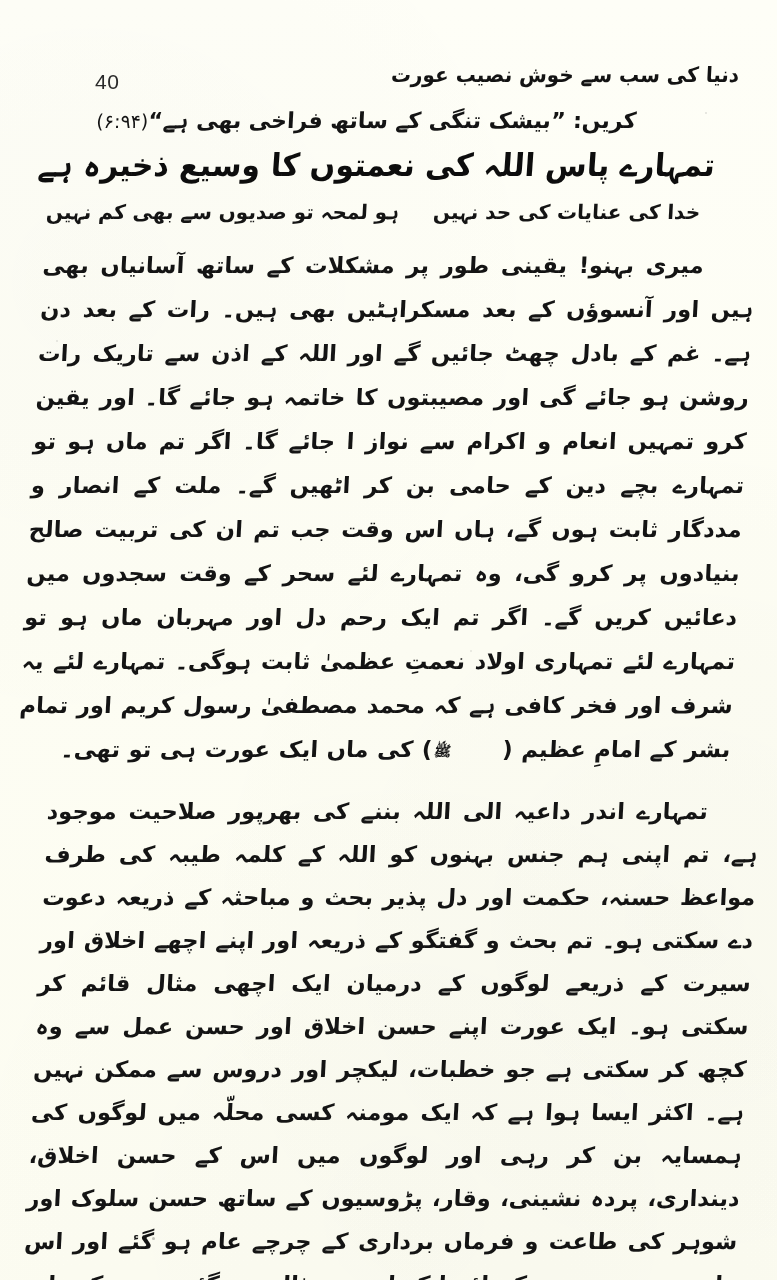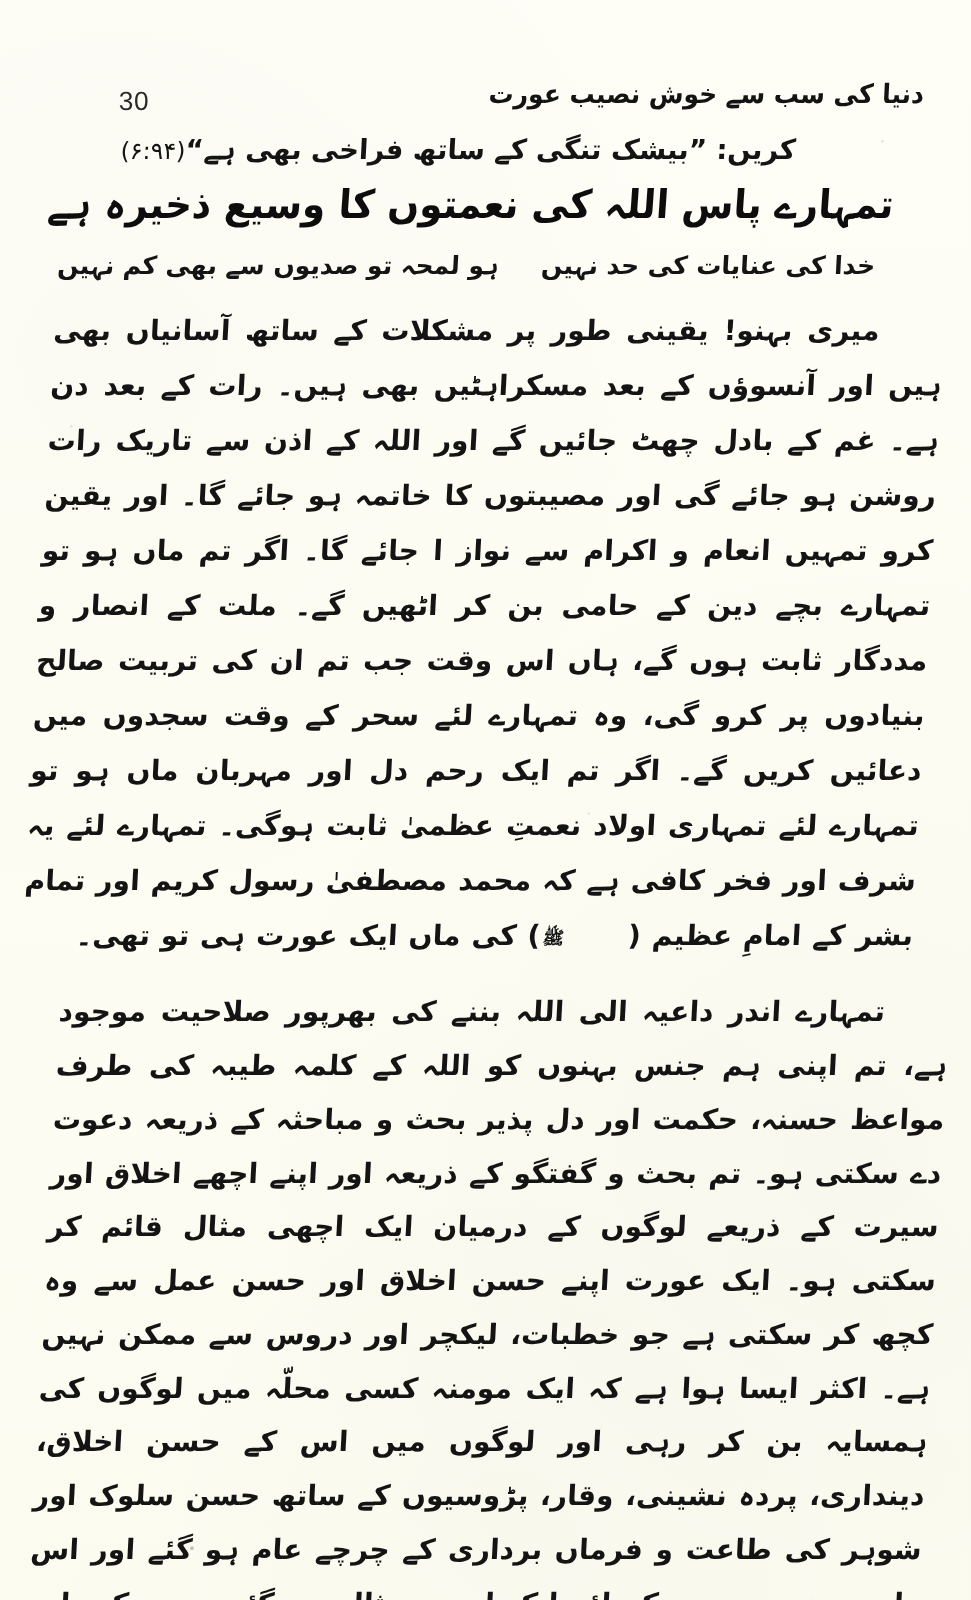--- a/index.html
+++ b/index.html
@@ -150,21 +150,21 @@
     pointer-events: none;
   }
 </style>
 </head>
 <body>
 
 <div class="page">
 
   <div class="running-header">
     <div class="header-title">دنیا کی سب سے خوش نصیب عورت</div>
-    <div class="page-number">30</div>
+    <div class="page-number">40</div>
   </div>
 
   <div class="content">
 
     <p class="citation-line">
       <span>کریں: ”بیشک تنگی کے ساتھ فراخی بھی ہے“</span><span class="ref">(۶:۹۴)</span>
     </p>
 
     <h1 class="section-heading">تمہارے پاس اللہ کی نعمتوں کا وسیع ذخیرہ ہے</h1>
 

